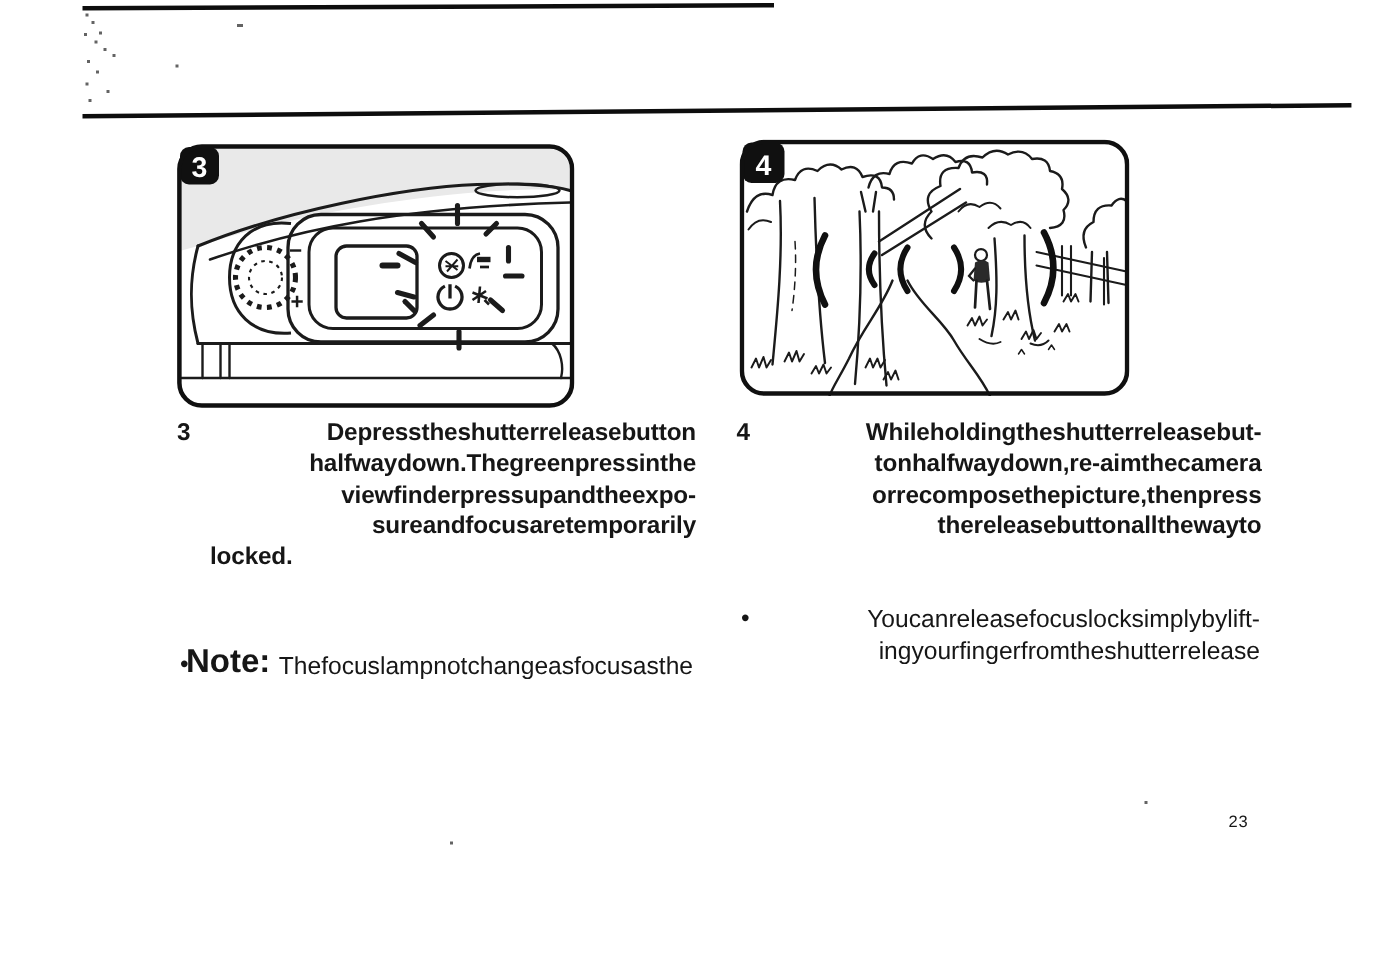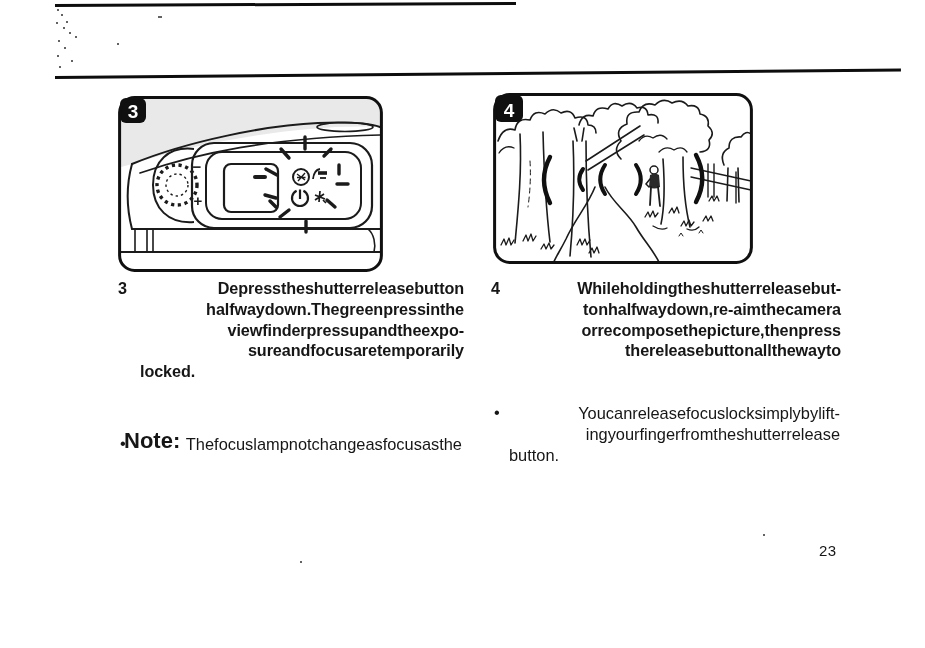--- a/index.html
+++ b/index.html
@@ -22,21 +22,21 @@
   .step4{left:491px;top:278px;width:350px;}
   .stepnum{position:absolute;left:0;top:0;}
   .step .lines{margin-left:22px;}
   .jl{display:flex;justify-content:flex-end;}
   .jl span{white-space:pre;}
   .noteh{position:absolute;left:124px;top:428px;font-weight:bold;font-size:22px;}
   .bullet-block{position:absolute;font-size:16.4px;line-height:21px;box-sizing:border-box;padding-left:17px;}
   .note3{left:118px;top:434px;width:344px;}
   .note4{left:492px;top:403px;width:348px;}
   .bullet{position:absolute;left:2px;top:-1px;}
-  .pagenum{position:absolute;left:819px;top:542px;font-size:15px;letter-spacing:.5px;}
+  .pagenum{position:absolute;left:819px;top:542px;font-size:11px;letter-spacing:.5px;}
 </style>
 </head>
 <body>
 
 <div id="page">
 
   <div class="rule-top"></div>
   <div class="rule-second"></div>
 
   <div>
@@ -301,19 +301,18 @@
         </div>
         <div class="jl">
           <span>ing</span>
           <span>your</span>
           <span>finger</span>
           <span>from</span>
           <span>the</span>
           <span>shutter</span>
           <span>release</span>
         </div>
-        <div>button.</div>
       </div>
   </div>
 
   <div class="pagenum">23</div>
 
 </div>
 
 </body></html>

